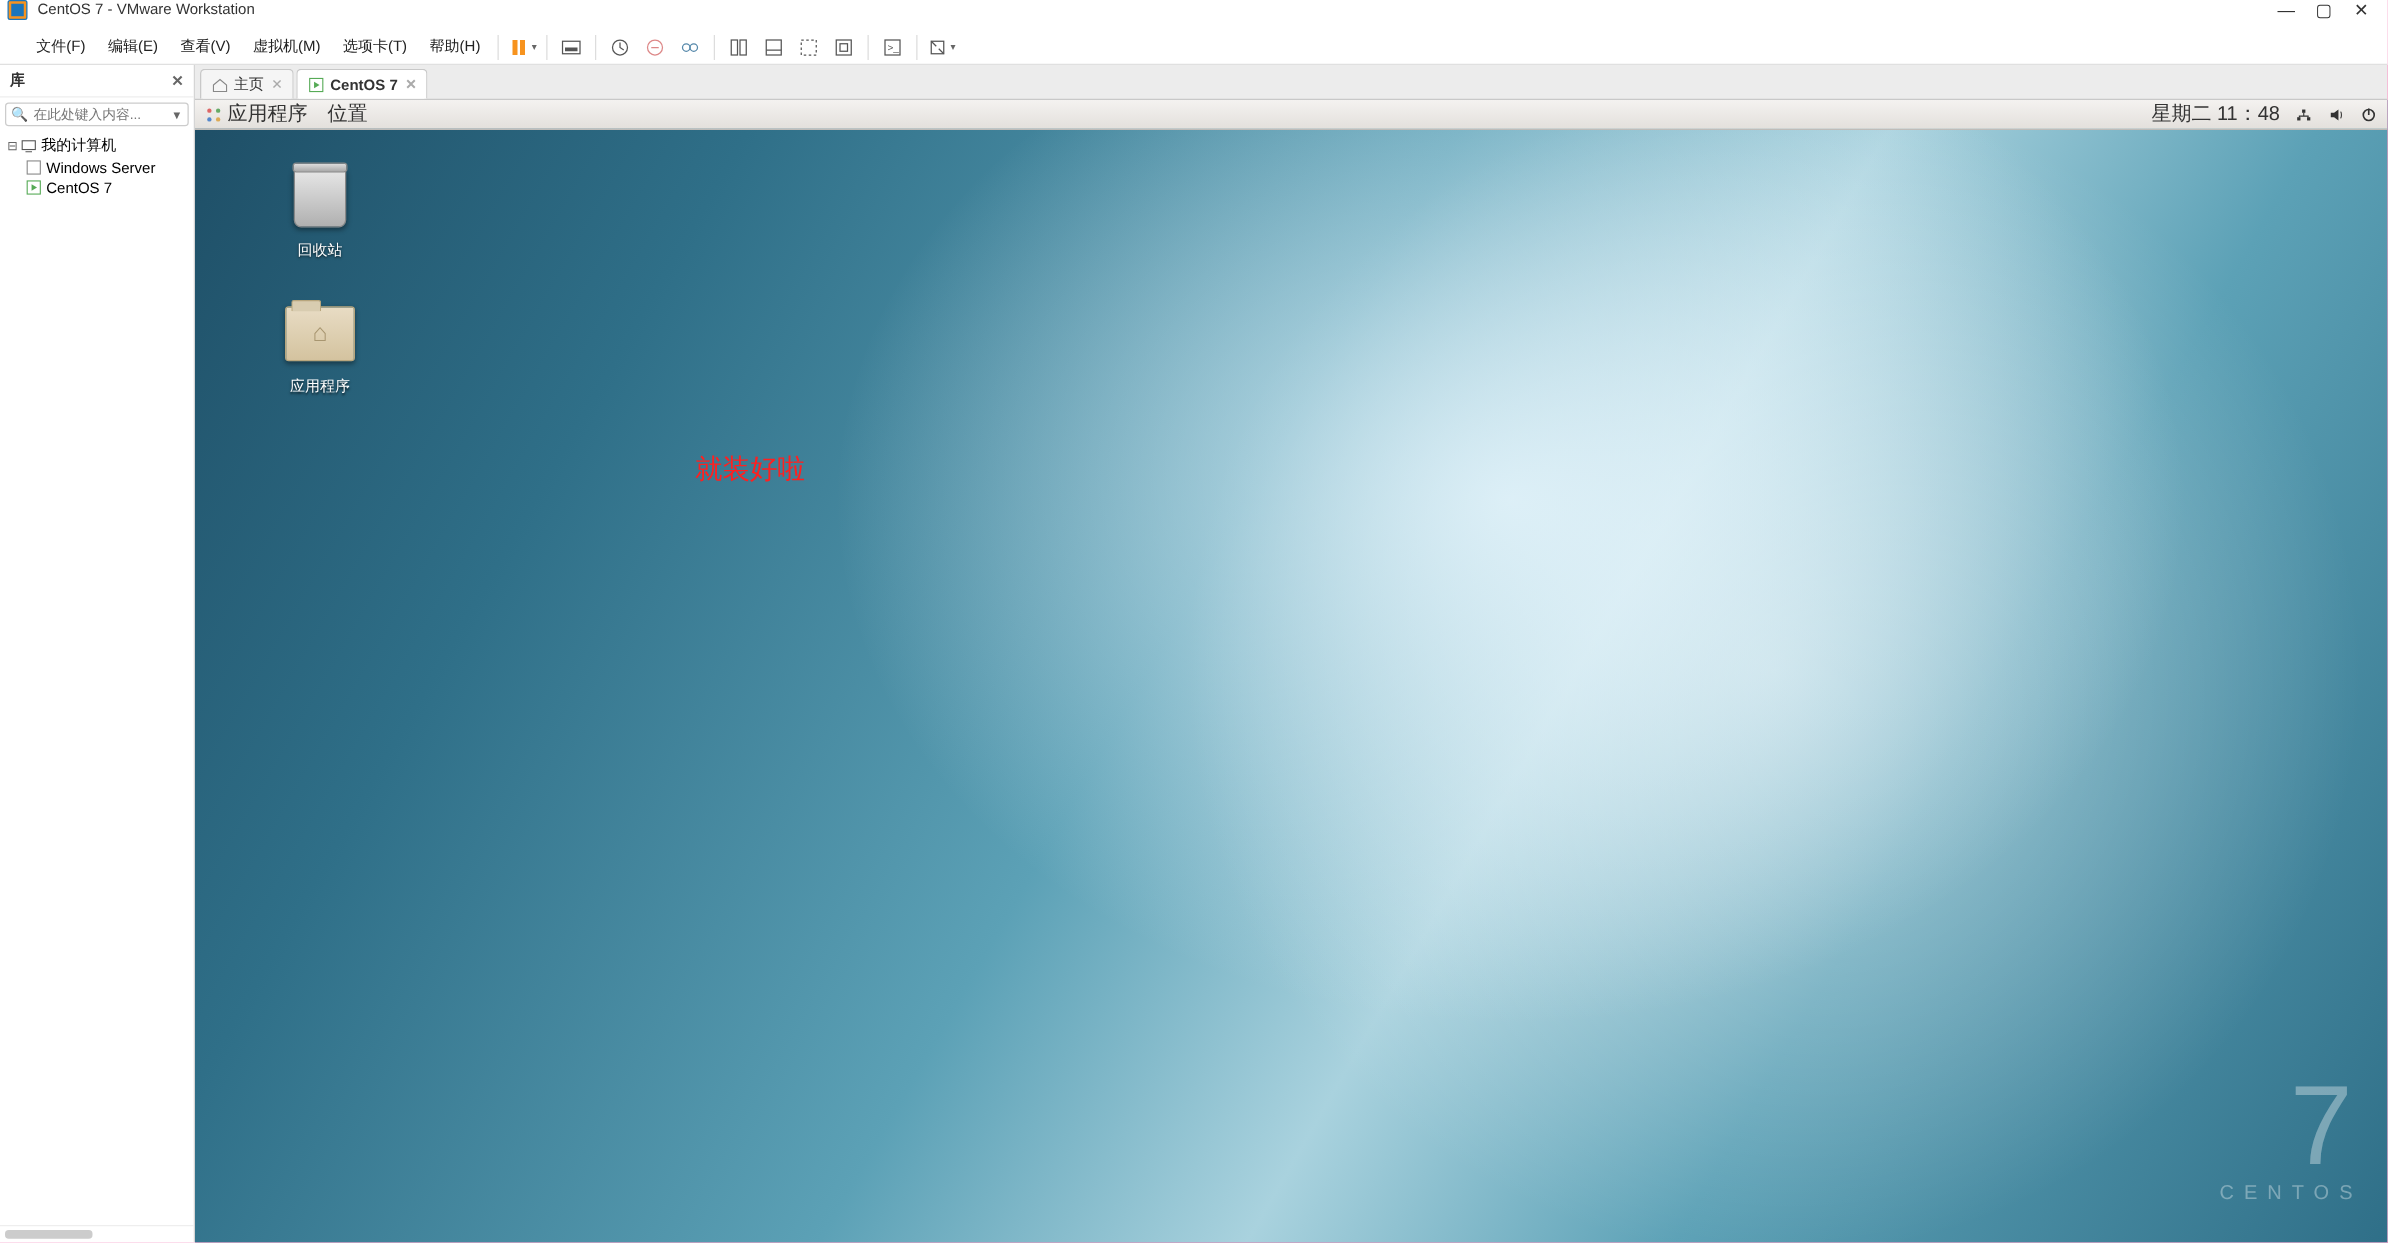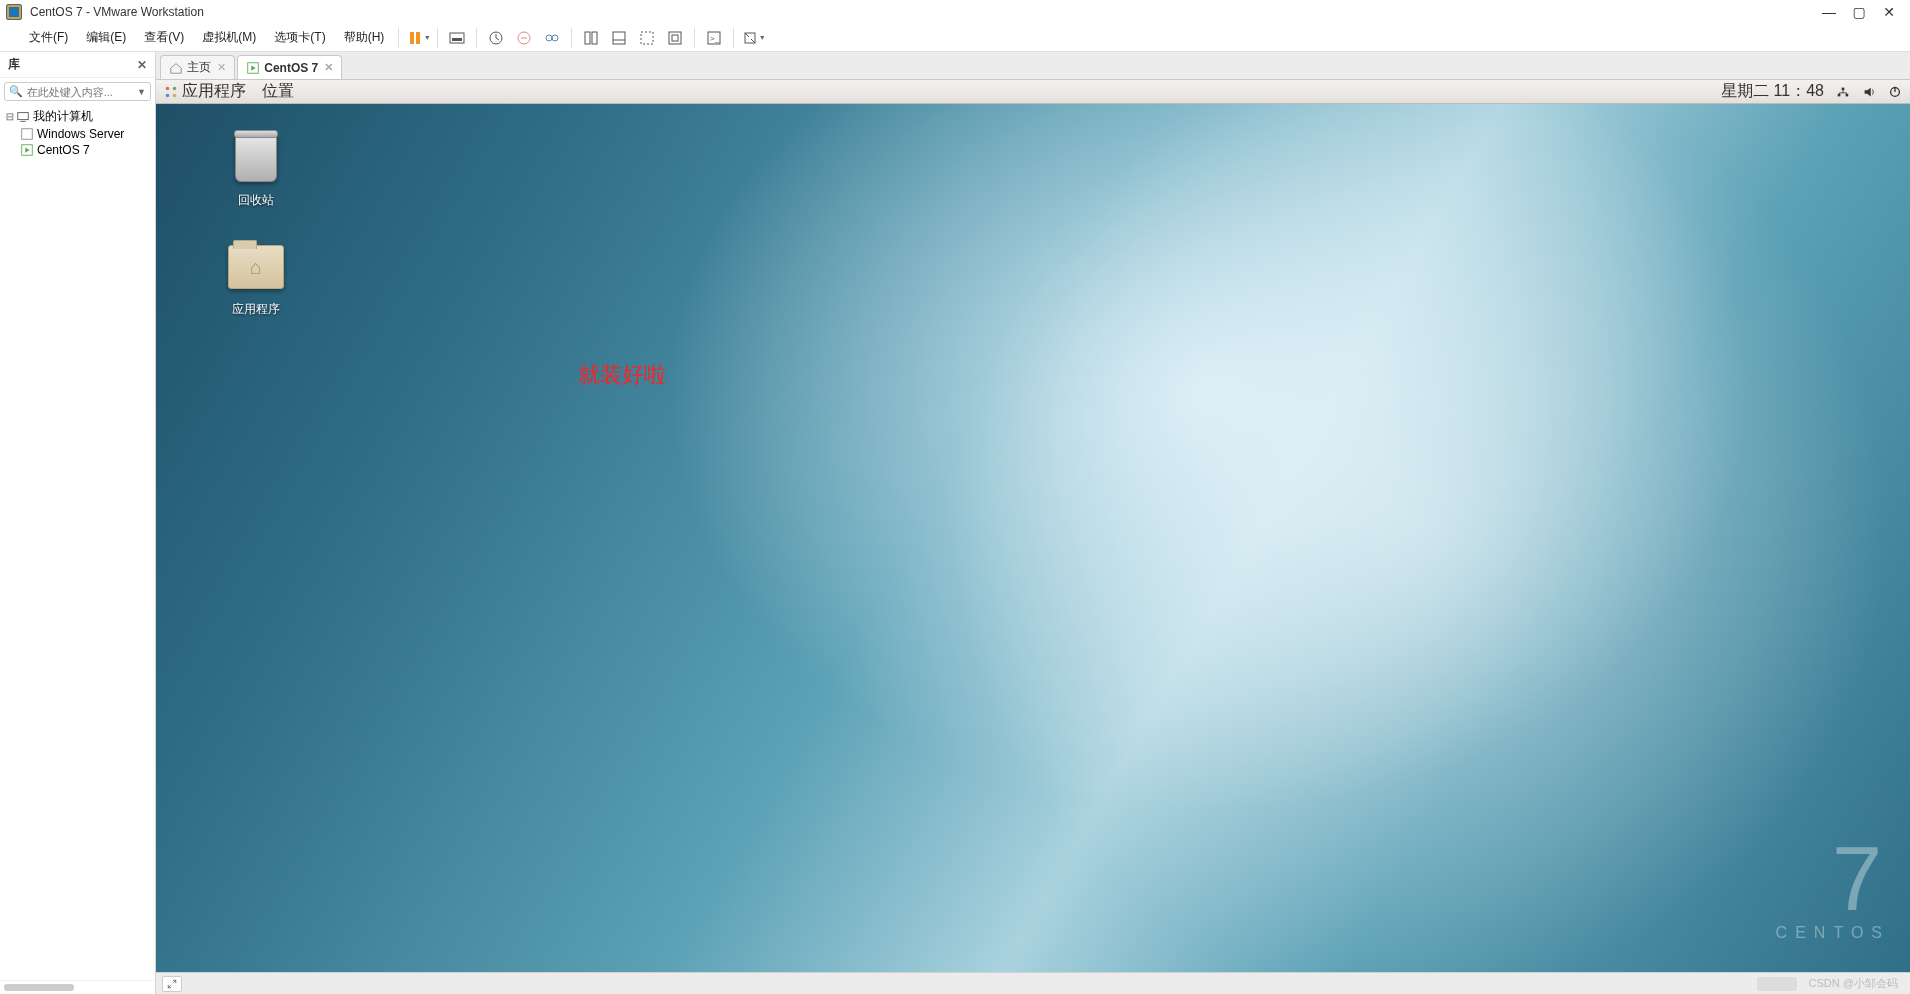--- a/index.html
+++ b/index.html
@@ -1,18 +1,18 @@
 <!DOCTYPE html>
 <html><head>
 <meta charset="utf-8">
 <style>
 * { margin: 0; padding: 0; box-sizing: border-box; font-family: "Microsoft YaHei", "Segoe UI", Tahoma, sans-serif; }
 html, body { width: 1910px; height: 994px; overflow: hidden; background: #fff; }
 
-.titlebar { height: 24px; display: flex; align-items: center; padding: 0 6px; background: #fff; font-size: 12px; color: #333; }
+.titlebar { height: 24px; display: flex; padding: 0 6px; background: #fff; font-size: 12px; color: #333; }
 .titlebar .app-icon { width: 16px; height: 16px; background: #f7931e; border: 1px solid #1a75bb; border-radius: 2px; margin-right: 8px; position: relative; }
 .titlebar .app-icon::after { content:""; position:absolute; inset:2px; background:#1a75bb; }
 .titlebar .title-text { flex: 0 0 auto; }
 .titlebar .spacer { flex: 1; }
 .winbtn { width: 30px; text-align: center; font-size: 14px; color: #333; cursor: default; }
 
 .menubar { height: 28px; display: flex; align-items: center; padding: 0 21px; background: #fff; border-bottom: 1px solid #e0e0e0; font-size: 12px; color: #222; gap: 2px; }
 .menubar .menu-item { padding: 2px 8px; }
 .menubar .sep { width: 1px; height: 20px; background: #ddd; margin: 0 4px; }
 .toolbar-btn { display: inline-flex; align-items:center; justify-content:center; width: 26px; height: 24px; color:#555; }
@@ -55,21 +55,21 @@
 .desk-icons { position:absolute; top:50px; left:40px; width:120px; }
 .desk-item { display:flex; flex-direction:column; align-items:center; margin-bottom:30px; color:#fff; font-size:12px; }
 .desk-item .dimg { width:56px; height:56px; display:flex; align-items:center; justify-content:center; margin-bottom:6px; }
 .desk-item .dlbl { text-shadow:0 1px 2px rgba(0,0,0,0.8); }
 .trash-can { width:42px; height:48px; background:linear-gradient(#e8e8e8,#b0b0b0); border-radius:4px 4px 6px 6px; border:1px solid #888; position:relative; box-shadow:0 2px 4px rgba(0,0,0,0.4); }
 .trash-can::before { content:""; position:absolute; top:-5px; left:-2px; right:-2px; height:6px; background:linear-gradient(#ddd,#aaa); border-radius:3px; border:1px solid #888; }
 .folder { width:60px; height:44px; background:linear-gradient(#e8dcc4,#d4c39f); border-radius:3px; position:relative; border:1px solid #b8a67d; box-shadow:0 2px 4px rgba(0,0,0,0.4); }
 .folder::before { content:""; position:absolute; top:-6px; left:4px; width:22px; height:8px; background:#d8ccb0; border-radius:2px 2px 0 0; border:1px solid #b8a67d; border-bottom:none; }
 .folder .home-ic { position:absolute; inset:0; display:flex; align-items:center; justify-content:center; font-size:20px; color:#a89670; }
 
-.annotation { position:absolute; left:400px; top:280px; color:#ff2020; font-size:22px; font-weight:500;margin-left:22px; }
+.annotation { position:absolute; left:400px; top:280px; color:#ff2020; font-size:22px; font-weight:500; }
 
 .centos-brand { position:absolute; right:20px; bottom:30px; color:rgba(255,255,255,0.35); text-align:right; letter-spacing:8px; font-family:"Arial",sans-serif; }
 .centos-brand .seven { font-size:90px; font-weight:200; line-height:1; }
 .centos-brand .name { font-size:16px; font-weight:300; }
 
 .statusbar { height:22px; background:#ececec; border-top:1px solid #d0d0d0; display:flex; align-items:center; padding:0 6px; font-size:11px; }
 .statusbar .sbtn { width:20px; height:16px; border:1px solid #ccc; background:#fff; border-radius:2px; display:flex; align-items:center; justify-content:center; }
 .statusbar .spacer { flex:1; }
 .statusbar .watermark { color:#bbb; padding:0 6px; }
 .statusbar .wbox { width:40px; height:14px; background:#ddd; margin-right:6px; border-radius:2px; }
@@ -299,24 +299,14 @@
       </div>
 
       <div class="annotation">就装好啦</div>
 
       <div class="centos-brand">
         <div class="seven">7</div>
         <div class="name">CENTOS</div>
       </div>
     </div>
 
-    <div class="statusbar">
-      <div class="sbtn">
-        <svg width="12" height="12" viewBox="0 0 16 16">
-            <path d="M3 13l4-4M3 13v-4M3 13h4M13 3l-4 4M13 3v4M13 3h-4" stroke="#555" fill="none"></path>
-          </svg>
-      </div>
-      <div class="spacer"></div>
-      <div class="wbox"></div>
-      <div class="watermark">CSDN @小邹会码</div>
-    </div>
   </div>
 </div>
 
 </body></html>

